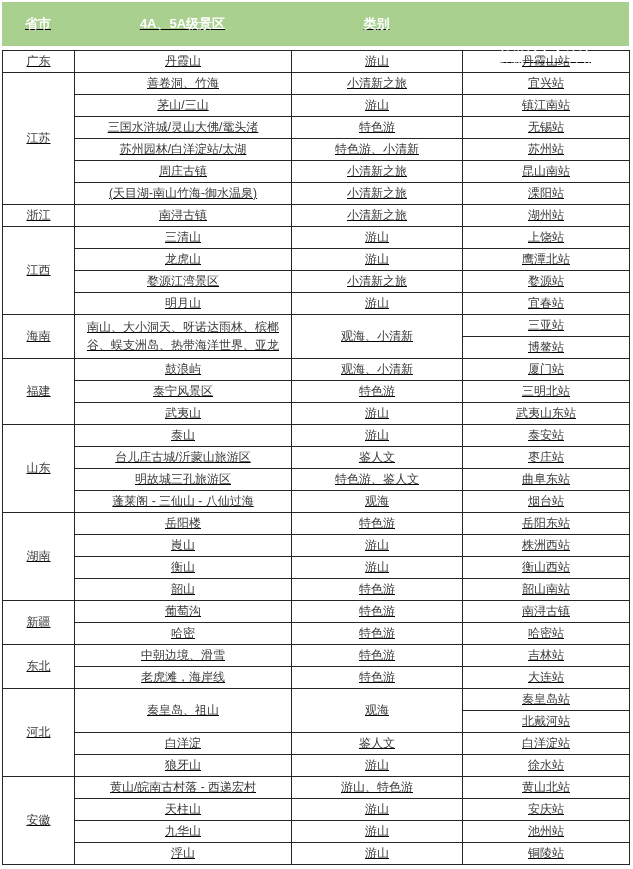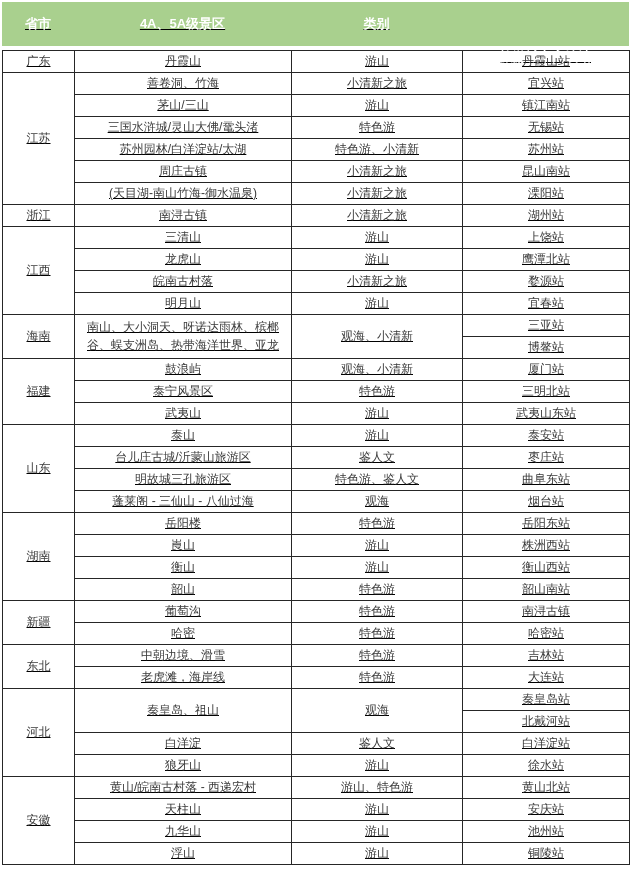--- a/index.html
+++ b/index.html
@@ -124,21 +124,21 @@
           <td rowspan="1">三清山</td>
           <td rowspan="1">游山</td>
           <td>上饶站</td>
         </tr>
         <tr>
           <td rowspan="1">龙虎山</td>
           <td rowspan="1">游山</td>
           <td>鹰潭北站</td>
         </tr>
         <tr>
-          <td rowspan="1">皖南古村落</td>
+          <td rowspan="1">婺源江湾景区</td>
           <td rowspan="1">小清新之旅</td>
           <td>婺源站</td>
         </tr>
         <tr>
           <td rowspan="1">明月山</td>
           <td rowspan="1">游山</td>
           <td>宜春站</td>
         </tr>
         <tr>
           <td rowspan="2">海南</td>

